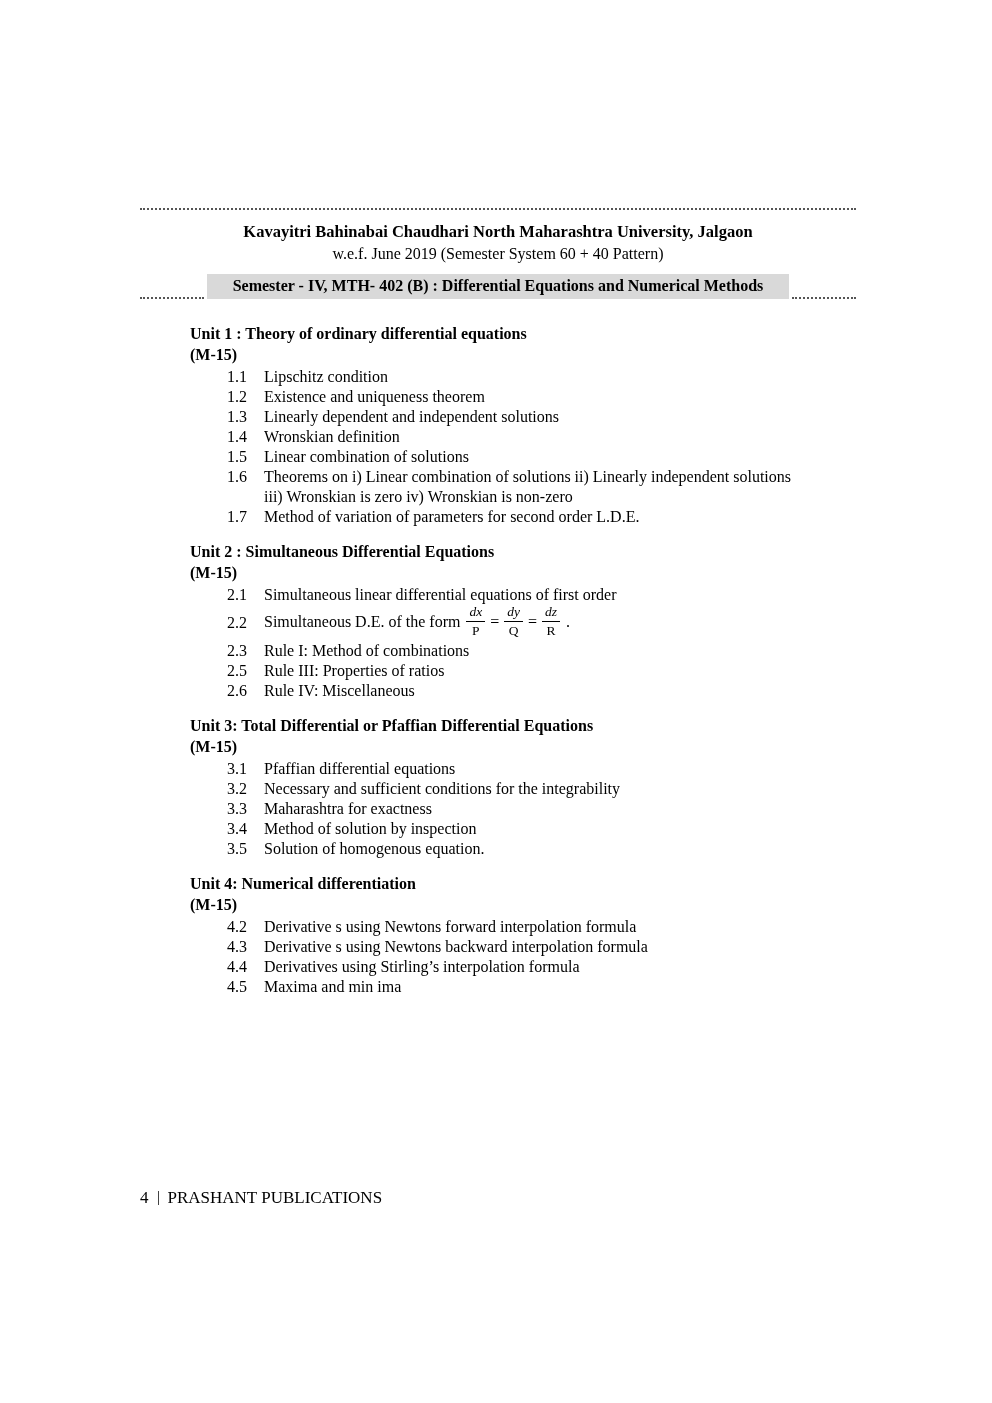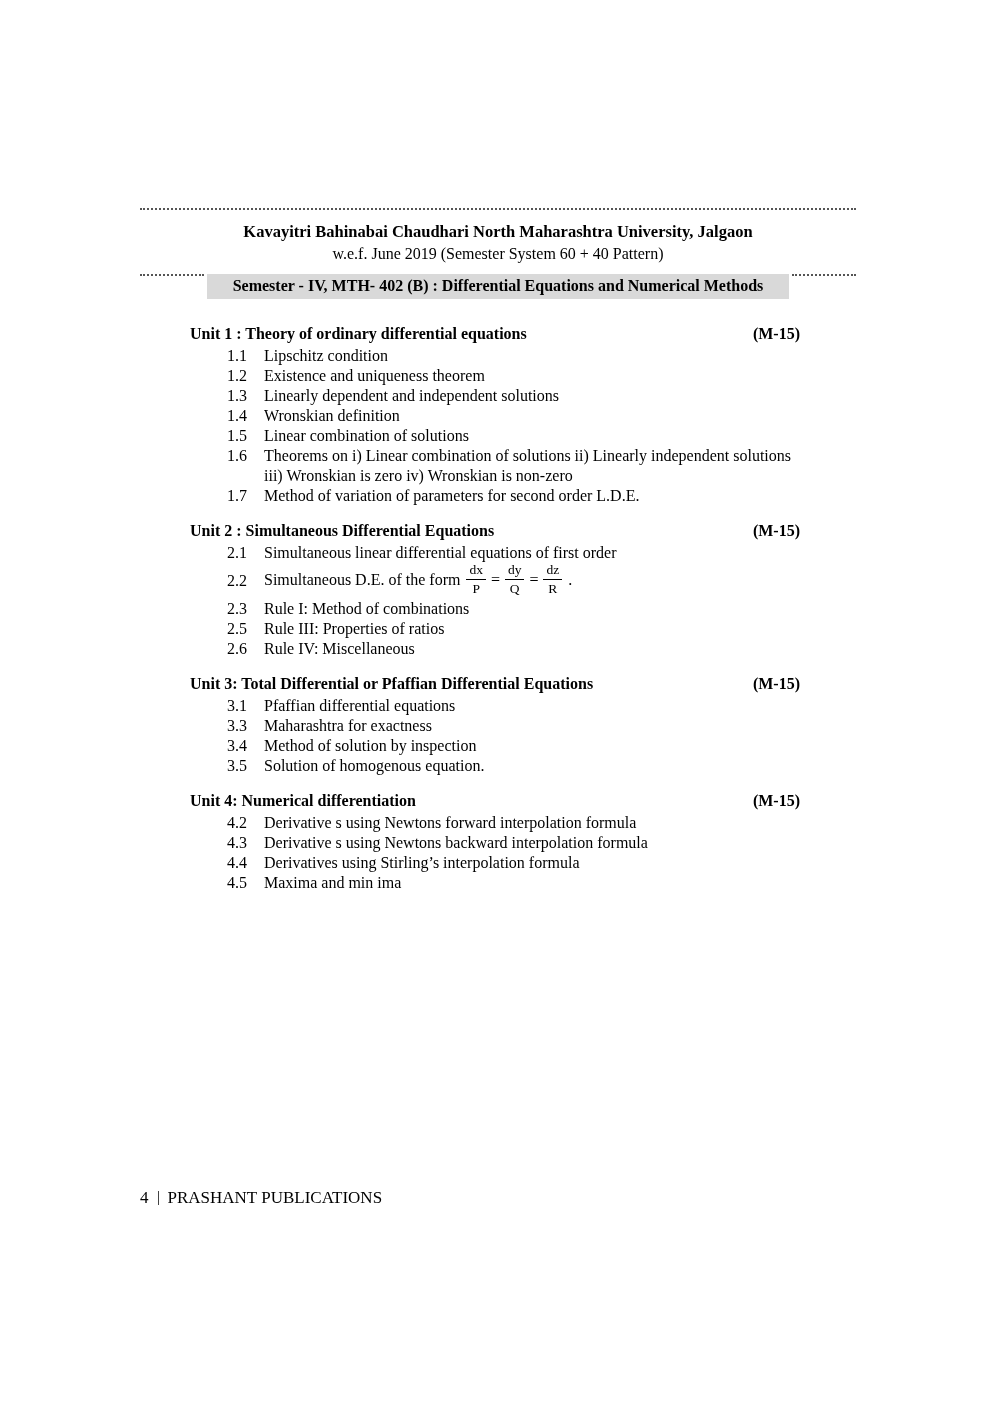--- a/index.html
+++ b/index.html
@@ -27,21 +27,21 @@
     font-size:16.5px;
     line-height:20px;
     margin-bottom:2px;
   }
   .header .line {
     font-size:16px;
     line-height:19px;
   }
   .banner-row {
     display:flex;
-    align-items:flex-start;
+    align-items:flex-end;
     margin-top:11px;
   }
   .banner-dots {
     flex:0 0 64px;
     height:0;
     border-top:2px dotted #555;
   }
   .banner-dots.left { margin-right:3px; }
   .banner-dots.right { margin-left:3px; }
   .banner-box {
@@ -58,20 +58,21 @@
     padding-right:56px;
   }
   .unit { margin-bottom:14px; }
   .unit-head {
     display:flex;
     justify-content:space-between;
     font-weight:bold;
     font-size:16px;
     line-height:21px;
     margin-bottom:2px;
+    flex-direction:column;
   }
   .item {
     display:flex;
     margin-left:37px;
     font-size:16px;
     line-height:20px;
   }
   .item-num {
     flex:0 0 37px;
   }
@@ -85,20 +86,21 @@
     align-items:center;
     vertical-align:middle;
     font-size:13.5px;
     line-height:1.15;
     margin:0 2px;
     transform:translateY(-2px);
   }
   .frac .fnum {
     border-bottom:1px solid #000;
     padding:0 3px 1px 3px;
+    font-style:italic;
   }
   .frac .fden { padding-top:1px; }
   .eq { margin:0 3px; }
   .footer {
     position:absolute;
     left:140px;
     top:1188px;
     font-size:17px;
     display:flex;
     align-items:center;
@@ -203,20 +205,24 @@
         <div class="unit">
           <div class="unit-head">
             <span class="unit-title">Unit 3: Total Differential or Pfaffian Differential Equations</span>
             <span class="unit-marks">(M-15)</span>
           </div>
           <div class="item">
             <span class="item-num">3.1</span>
             <span class="item-text">Pfaffian differential equations</span>
           </div>
           <div class="item">
+            <span class="item-num">3.2</span>
+            <span class="item-text">Necessary and sufficient conditions for the integrability</span>
+          </div>
+          <div class="item">
             <span class="item-num">3.3</span>
             <span class="item-text">Maharashtra for exactness</span>
           </div>
           <div class="item">
             <span class="item-num">3.4</span>
             <span class="item-text">Method of solution by inspection</span>
           </div>
           <div class="item">
             <span class="item-num">3.5</span>
             <span class="item-text">Solution of homogenous equation.</span>

